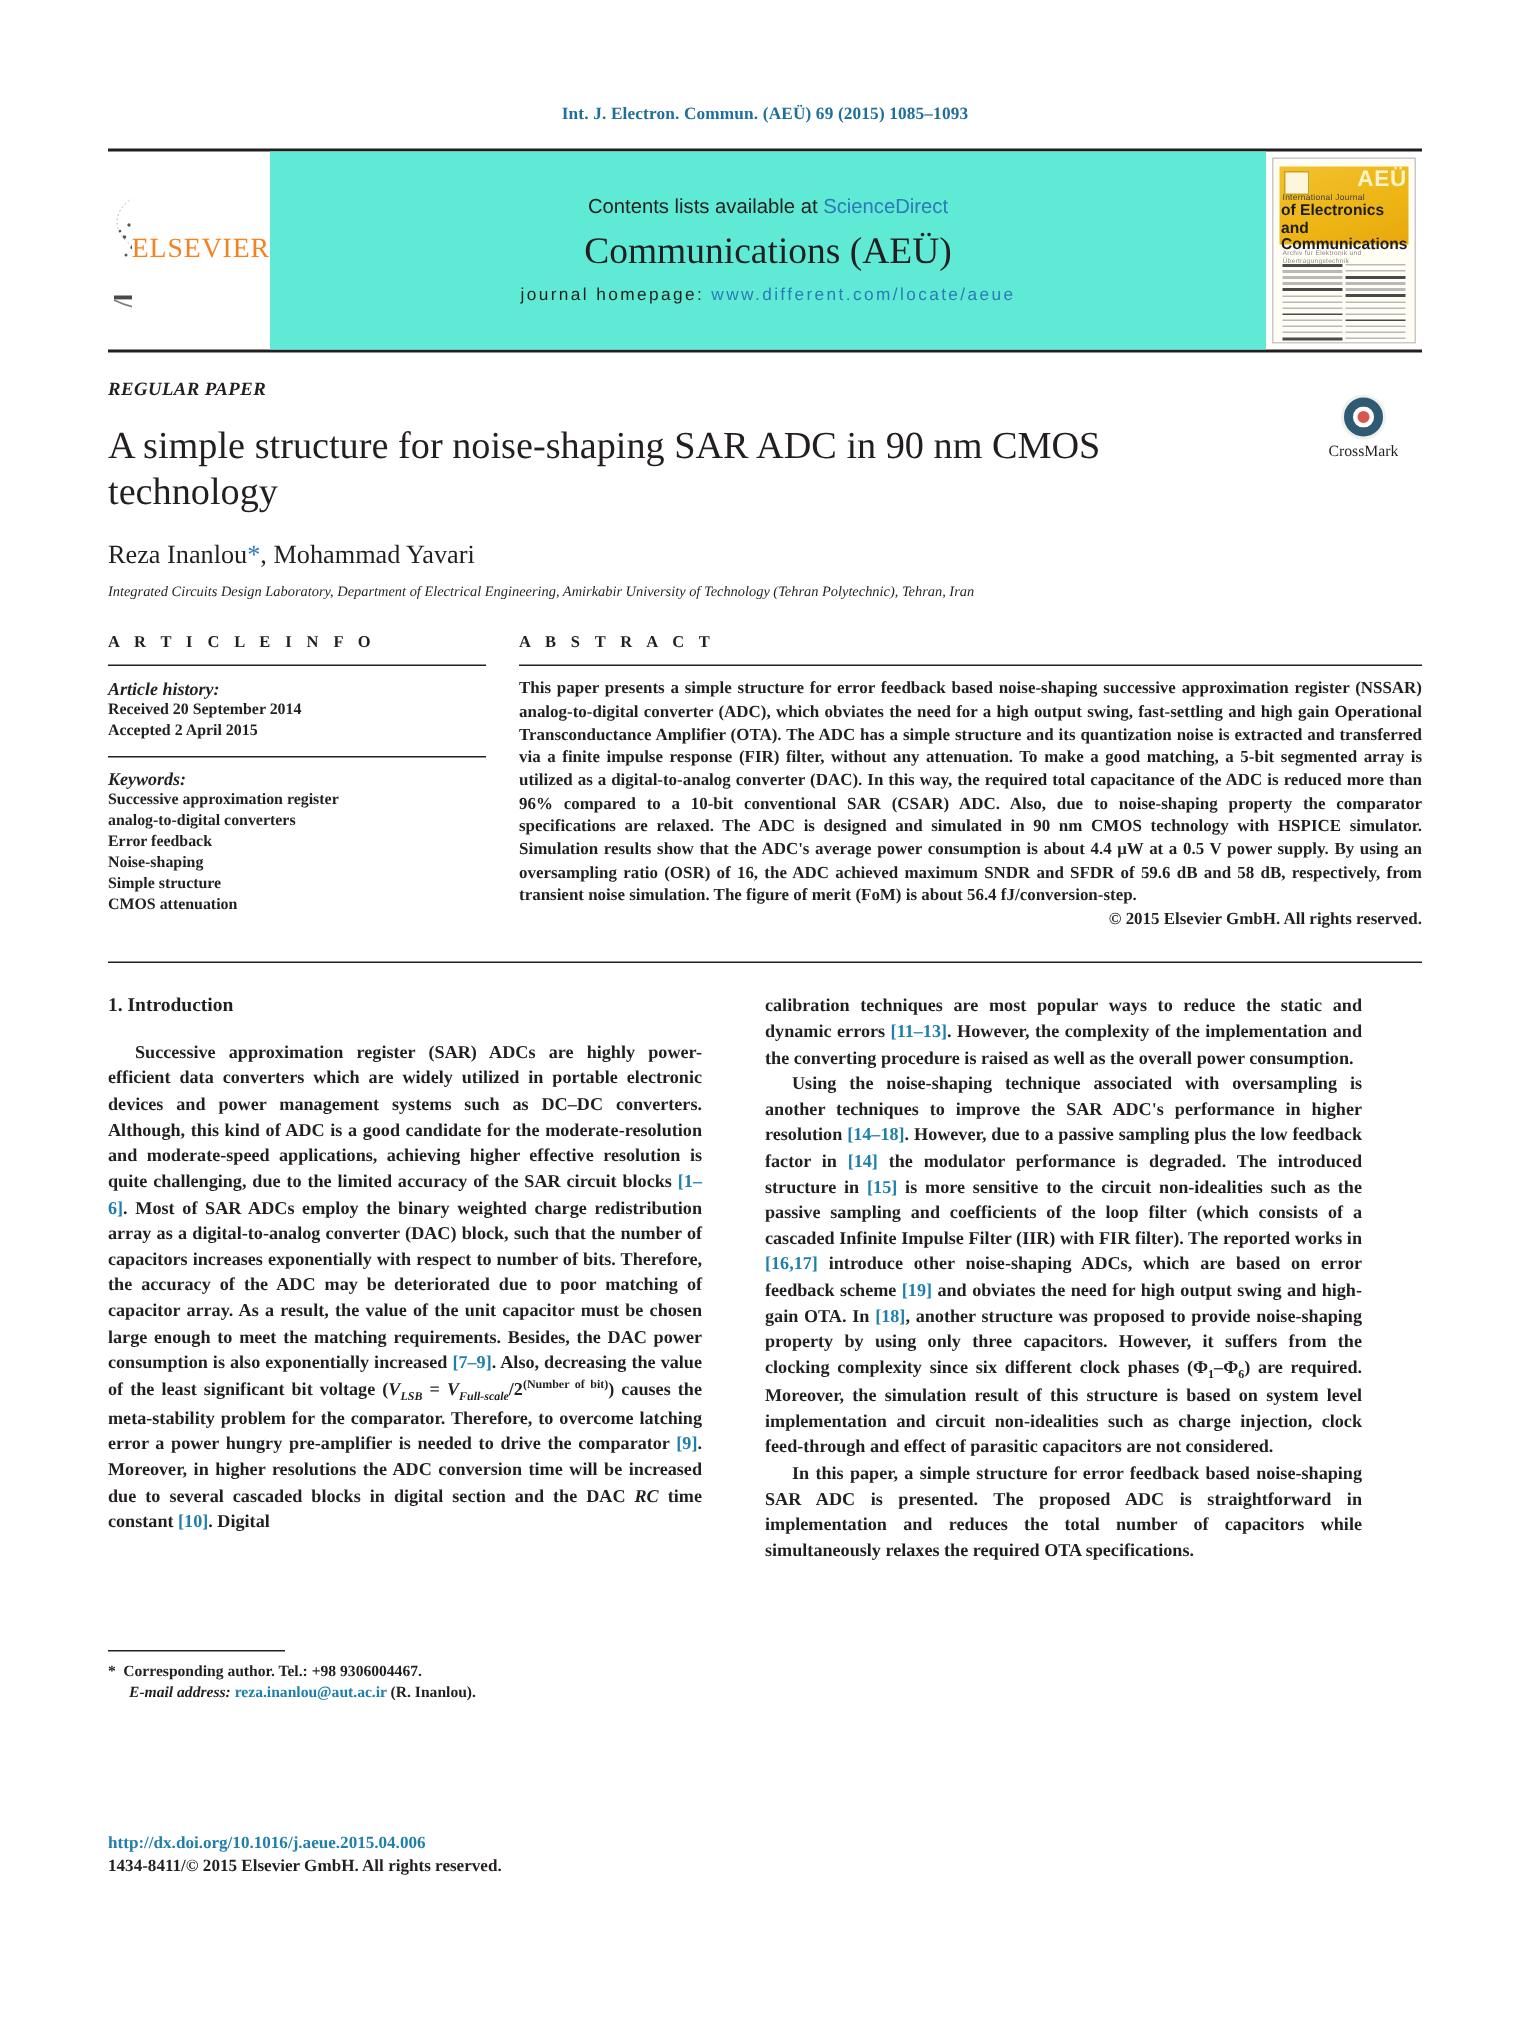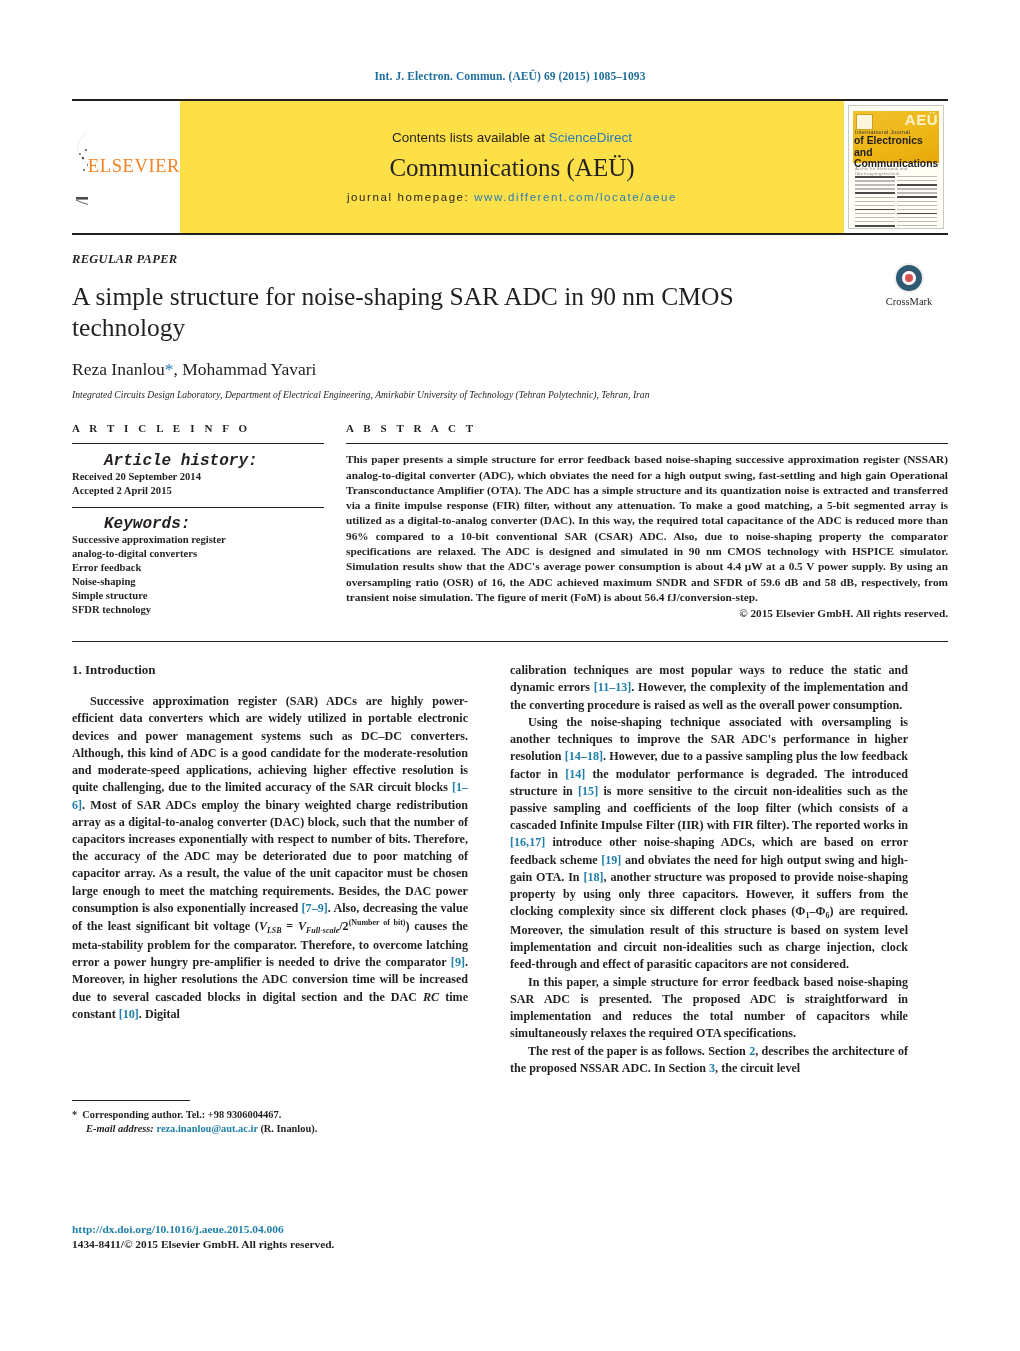--- a/index.html
+++ b/index.html
@@ -61,21 +61,21 @@
     font-family: "Liberation Serif", serif;
     font-size: 18.5px;
     letter-spacing: 0.6px;
     color: #f58220;
     line-height: 1;
     margin-top: 1px;
   }
 
   .masthead-center {
     flex: 1 1 auto;
-    background: #fde047;
+    background: #5eead4;
     display: flex;
     flex-direction: column;
     align-items: center;
     justify-content: center;
     padding: 6px 10px 8px 10px;
     box-sizing: border-box;
   }
   .contents-line {
     font-size: 13.5px;
     color: #231f20;
@@ -290,26 +290,25 @@
     font-size: 11px;
     letter-spacing: 3.6px;
     color: #231f20;
     margin-bottom: 9px;
   }
   .thinrule {
     border-top: 1.6px solid #231f20;
     margin-bottom: 8px;
   }
   .hist-label, .kw-label {
-    font-family: Liberation Mono, monospace;
+    font-family: Liberation Serif, serif;
     font-style: italic;
     font-weight: bold;
-    font-size: 16px;
-    color: #231f20;
-    margin-left: 32px;
+    font-size: 12px;
+    color: #231f20;
   }
   .info-line {
     font-family: "Liberation Serif", serif;
     font-weight: bold;
     font-size: 10.6px;
     line-height: 1.32;
     color: #231f20;
   }
   .kwblock { margin-top: 9px; }
   .kwblock .thinrule { margin-bottom: 7px; }
@@ -565,21 +564,21 @@
       <div class="info-line">Received 20 September 2014</div>
       <div class="info-line">Accepted 2 April 2015</div>
       <div class="kwblock">
         <div class="thinrule"></div>
         <div class="kw-label">Keywords:</div>
         <div class="info-line">Successive approximation register</div>
         <div class="info-line">analog-to-digital converters</div>
         <div class="info-line">Error feedback</div>
         <div class="info-line">Noise-shaping</div>
         <div class="info-line">Simple structure</div>
-        <div class="info-line">SFDR technology</div>
+        <div class="info-line">CMOS attenuation</div>
       </div>
     </div>
     <div class="col-abs">
       <div class="sechead">A B S T R A C T</div>
       <div class="thinrule"></div>
       <div class="abstract-text">This paper presents a simple structure for error feedback based noise-shaping successive approximation register (NSSAR) analog-to-digital converter (ADC), which obviates the need for a high output swing, fast-settling and high gain Operational Transconductance Amplifier (OTA). The ADC has a simple structure and its quantization noise is extracted and transferred via a finite impulse response (FIR) filter, without any attenuation. To make a good matching, a 5-bit segmented array is utilized as a digital-to-analog converter (DAC). In this way, the required total capacitance of the ADC is reduced more than 96% compared to a 10-bit conventional SAR (CSAR) ADC. Also, due to noise-shaping property the comparator specifications are relaxed. The ADC is designed and simulated in 90 nm CMOS technology with HSPICE simulator. Simulation results show that the ADC's average power consumption is about 4.4 μW at a 0.5 V power supply. By using an oversampling ratio (OSR) of 16, the ADC achieved maximum SNDR and SFDR of 59.6 dB and 58 dB, respectively, from transient noise simulation. The figure of merit (FoM) is about 56.4 fJ/conversion-step.</div>
       <div class="copyline">© 2015 Elsevier GmbH. All rights reserved.</div>
     </div>
   </div>
 
@@ -588,21 +587,20 @@
   <div class="body">
     <div class="bcol left">
       <div class="secnum">1.  Introduction</div>
       <p class="para"><span>Successive approximation register (SAR) ADCs are highly power-efficient data converters which are widely utilized in portable electronic devices and power management systems such as DC–DC converters. Although, this kind of ADC is a good candidate for the moderate-resolution and moderate-speed applications, achieving higher effective resolution is quite challenging, due to the limited accuracy of the SAR circuit blocks </span><span class="ref">[1–6]</span><span>. Most of SAR ADCs employ the binary weighted charge redistribution array as a digital-to-analog converter (DAC) block, such that the number of capacitors increases exponentially with respect to number of bits. Therefore, the accuracy of the ADC may be deteriorated due to poor matching of capacitor array. As a result, the value of the unit capacitor must be chosen large enough to meet the matching requirements. Besides, the DAC power consumption is also exponentially increased </span><span class="ref">[7–9]</span><span>. Also, decreasing the value of the least significant bit voltage (</span><span class="ital"><span class="ital">V</span><sub>LSB</sub></span><span> = </span><span class="ital"><span class="ital">V</span><sub>Full-scale</sub></span><span>/2</span><sup>(Number of bit)</sup><span>) causes the meta-stability problem for the comparator. Therefore, to overcome latching error a power hungry pre-amplifier is needed to drive the comparator </span><span class="ref">[9]</span><span>. Moreover, in higher resolutions the ADC conversion time will be increased due to several cascaded blocks in digital section and the DAC </span><span class="ital">RC</span><span> time constant </span><span class="ref">[10]</span><span>. Digital</span></p>
     </div>
 
     <div class="bcol right">
       <p class="para noind"><span>calibration techniques are most popular ways to reduce the static and dynamic errors </span><span class="ref">[11–13]</span><span>. However, the complexity of the implementation and the converting procedure is raised as well as the overall power consumption.</span></p>
       <p class="para"><span>Using the noise-shaping technique associated with oversampling is another techniques to improve the SAR ADC's performance in higher resolution </span><span class="ref">[14–18]</span><span>. However, due to a passive sampling plus the low feedback factor in </span><span class="ref">[14]</span><span> the modulator performance is degraded. The introduced structure in </span><span class="ref">[15]</span><span> is more sensitive to the circuit non-idealities such as the passive sampling and coefficients of the loop filter (which consists of a cascaded Infinite Impulse Filter (IIR) with FIR filter). The reported works in </span><span class="ref">[16,17]</span><span> introduce other noise-shaping ADCs, which are based on error feedback scheme </span><span class="ref">[19]</span><span> and obviates the need for high output swing and high-gain OTA. In </span><span class="ref">[18]</span><span>, another structure was proposed to provide noise-shaping property by using only three capacitors. However, it suffers from the clocking complexity since six different clock phases (Φ</span><sub>1</sub><span>–Φ</span><sub>6</sub><span>) are required. Moreover, the simulation result of this structure is based on system level implementation and circuit non-idealities such as charge injection, clock feed-through and effect of parasitic capacitors are not considered.</span></p>
       <p class="para">In this paper, a simple structure for error feedback based noise-shaping SAR ADC is presented. The proposed ADC is straightforward in implementation and reduces the total number of capacitors while simultaneously relaxes the required OTA specifications.</p>
-      <p class="para"><span>The rest of the paper is as follows. Section </span><span class="ref">2</span><span>, describes the architecture of the proposed NSSAR ADC. In Section </span><span class="ref">3</span><span>, the circuit level</span></p>
     </div>
   </div>
 
   <div class="footnote">
     <div class="fn-rule"></div>
     <div class="fn-line">
       <span class="star">*</span><span>Corresponding author. Tel.: +98 9306004467.</span>
     </div>
     <div class="fn-line fn-indent">
       <span class="ital">E-mail address:</span>

